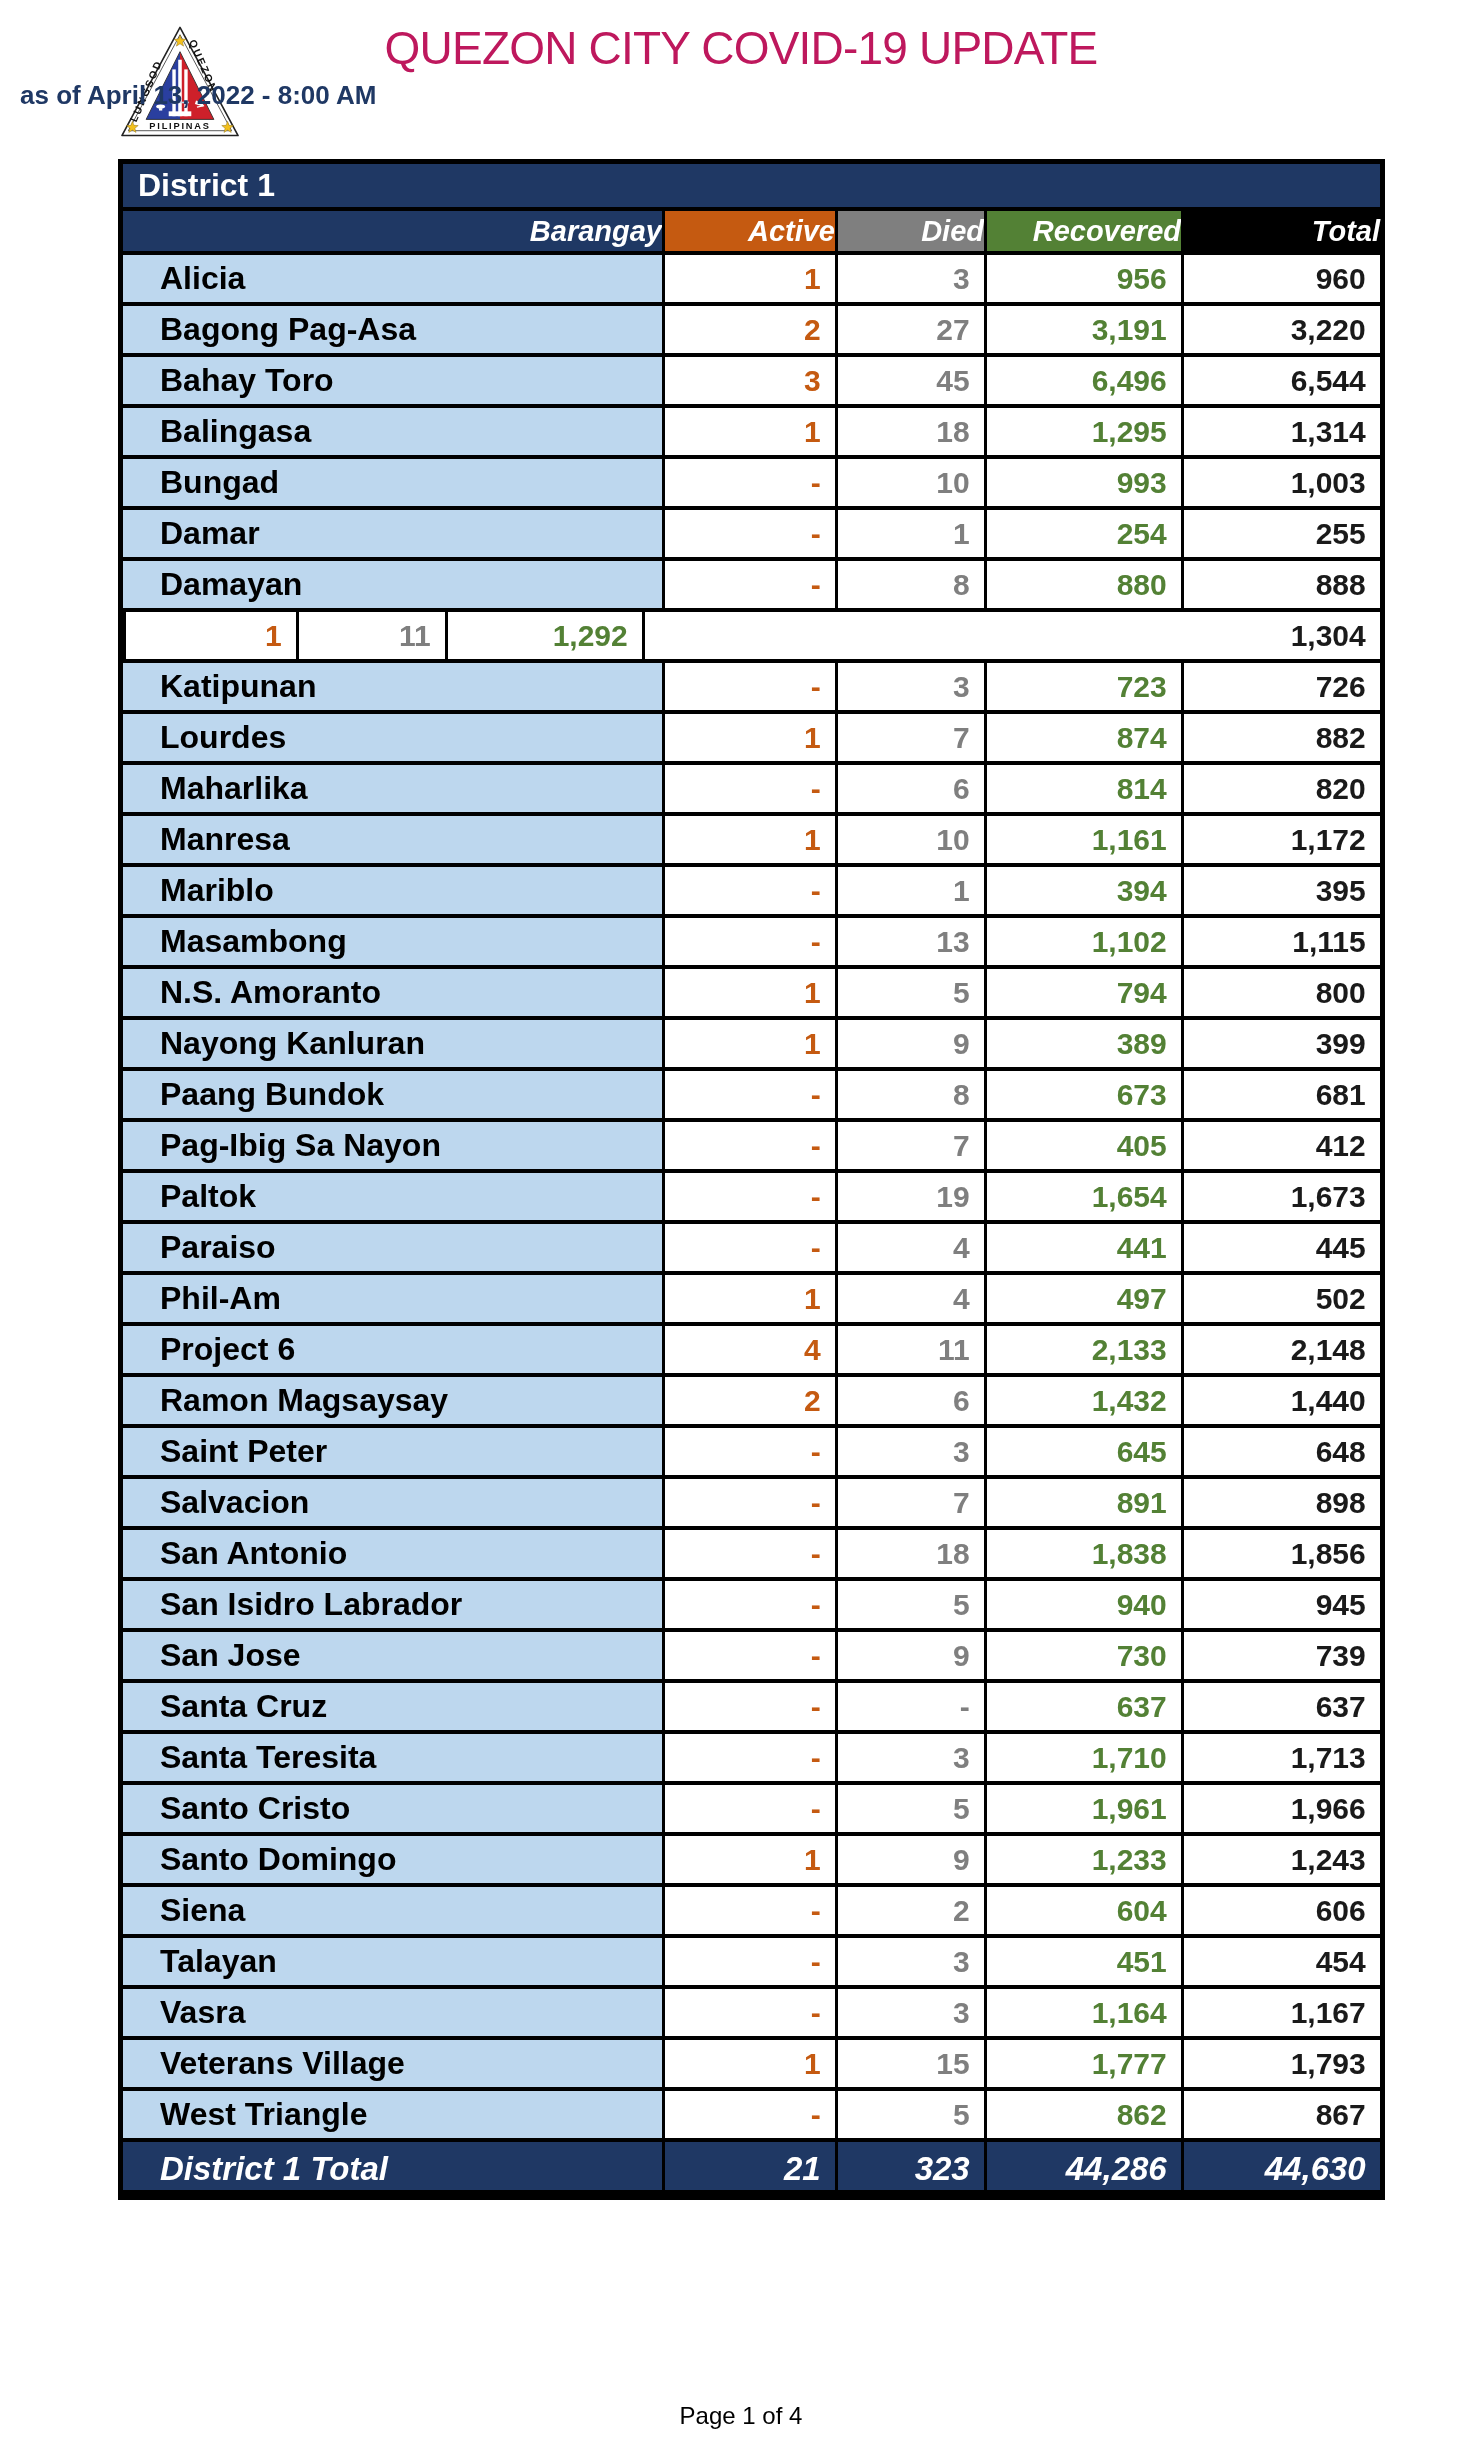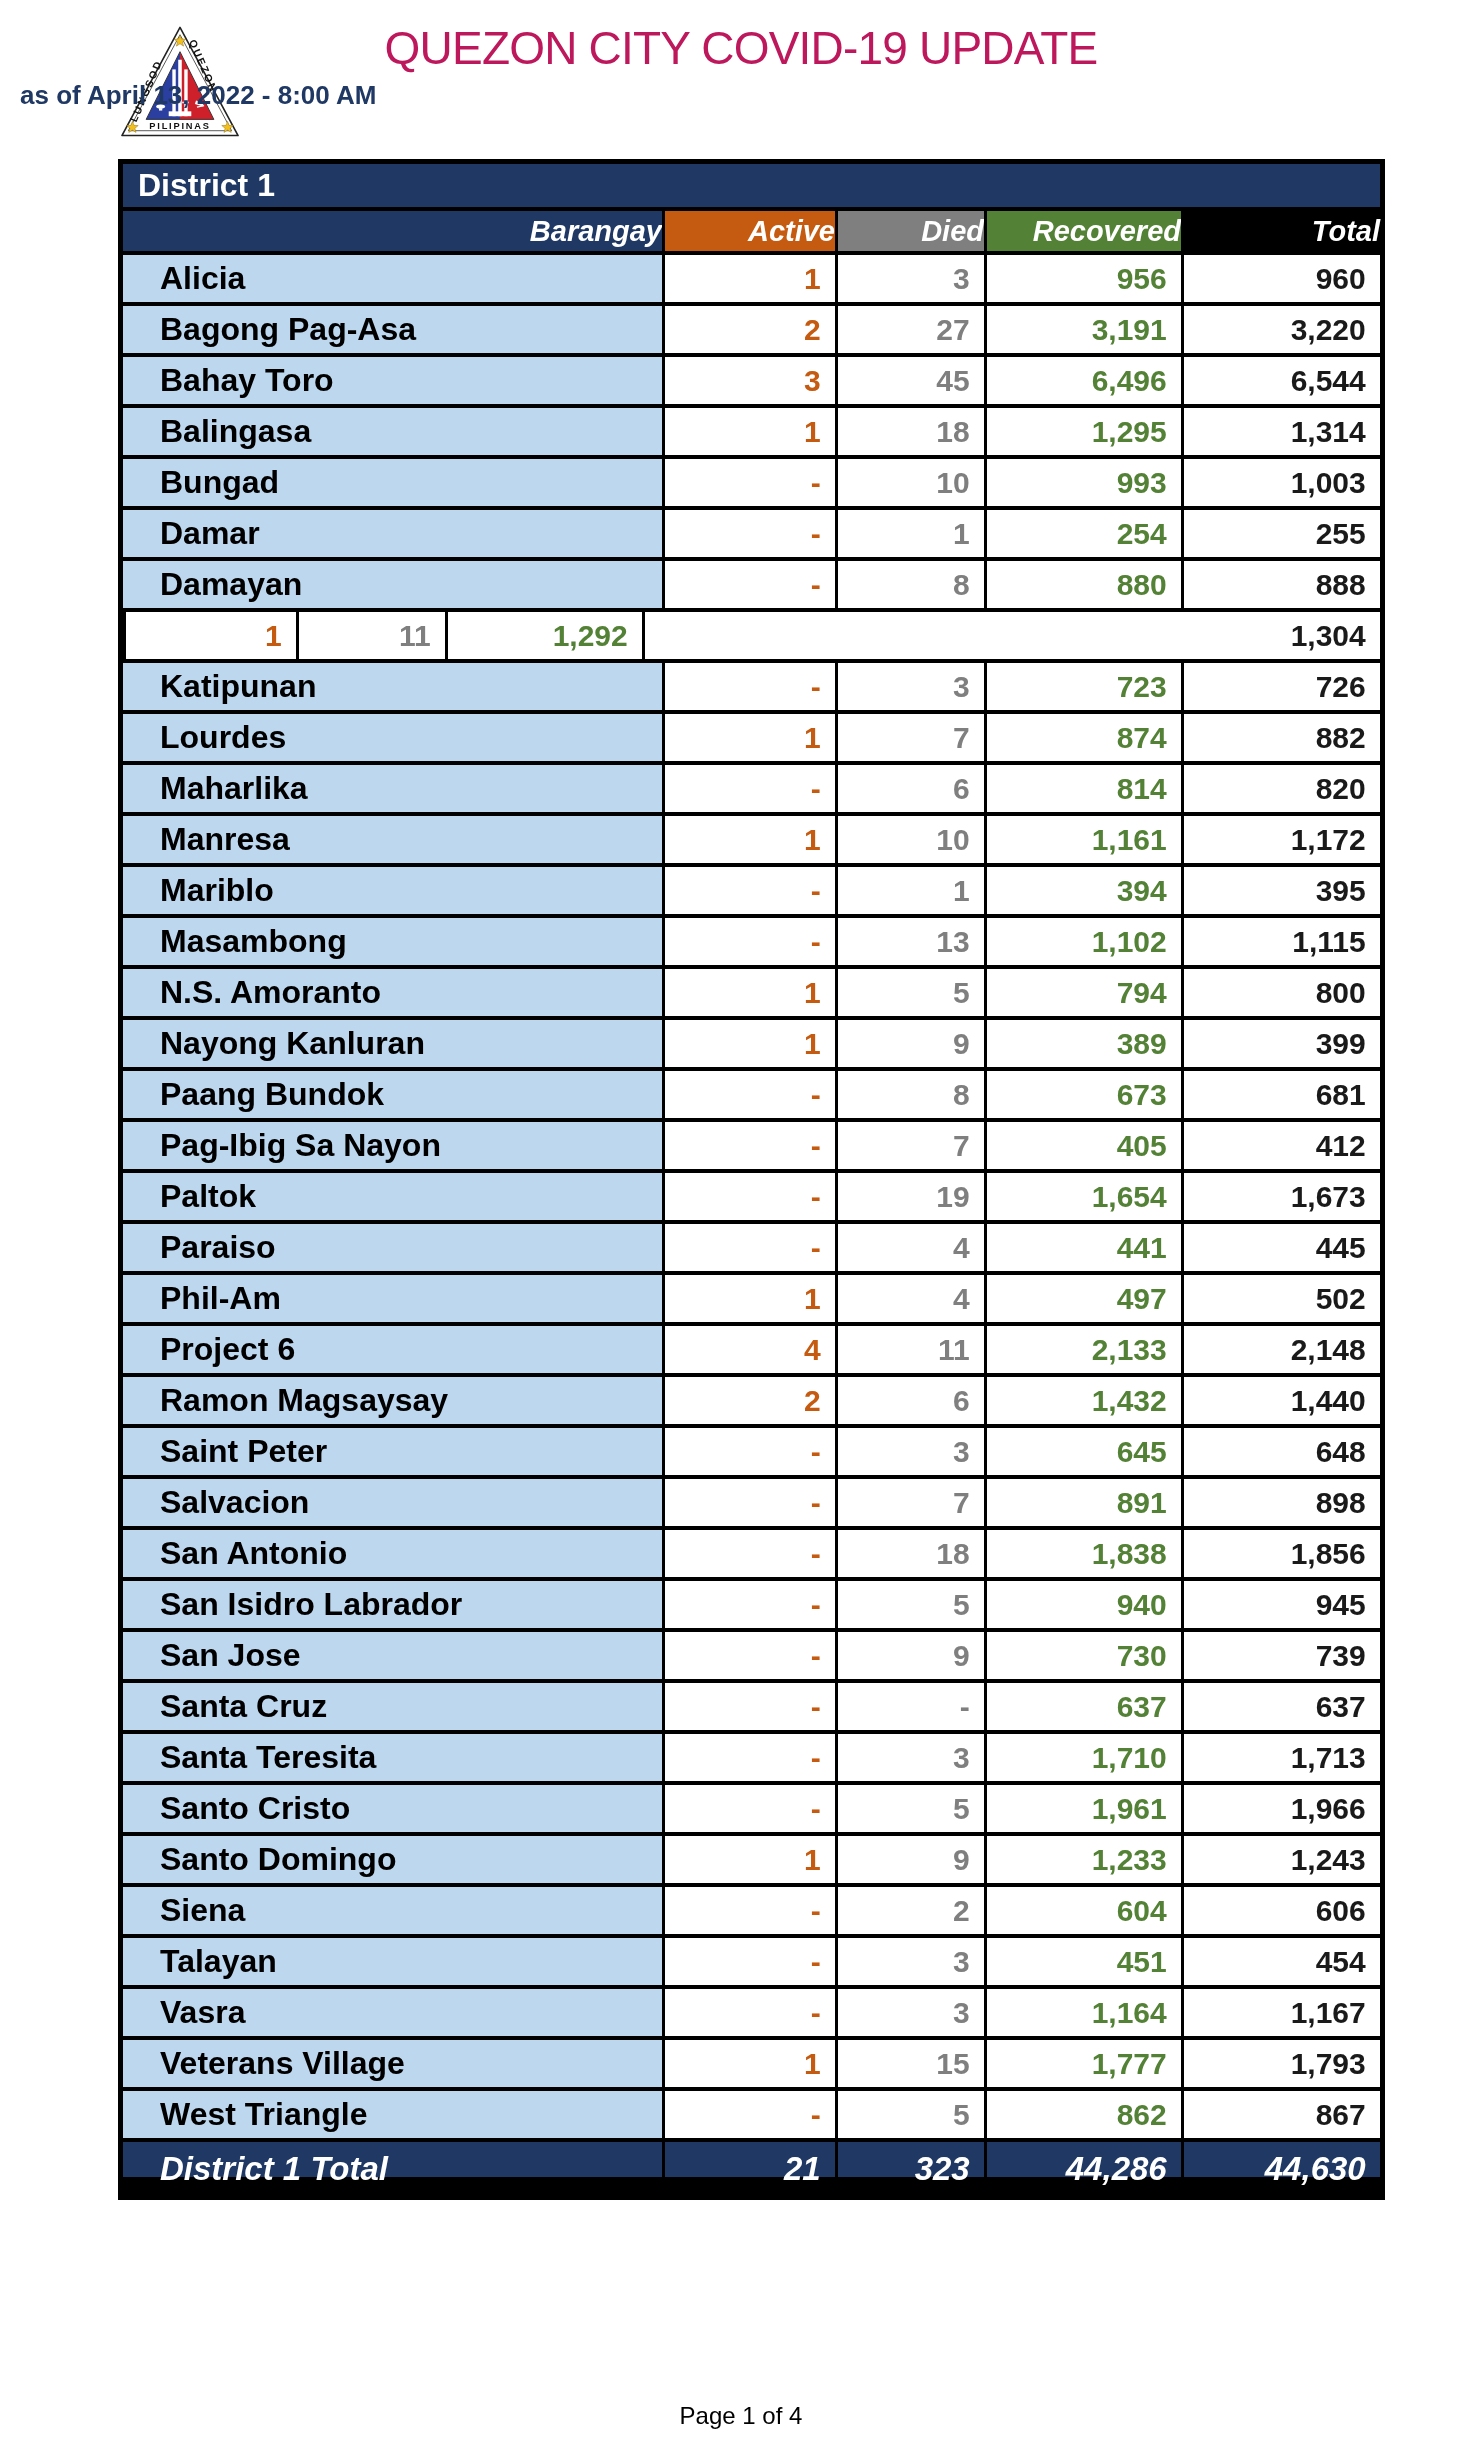--- a/index.html
+++ b/index.html
@@ -98,21 +98,21 @@
     padding-left: 37px;
     text-align: left;
   }
   .cell.num { text-align: right; padding-right: 14.3px; font-size: 30px; }
   .cell.active    { color: #C55A11; }
   .cell.died      { color: #7F7F7F; }
   .cell.recovered { color: #538135; }
   .cell.total     { color: #1a1a1a; }
   .total-row { display: flex; border-top: 4px solid #000; height: 53px; }
   .total-row .tcell {
-    height: 35px;
+    height: 48px;
     line-height: 53px;
     background: #1F3864;
     color: #ffffff;
     font-weight: bold;
     font-style: italic;
     font-size: 33px;
     box-sizing: border-box;
     white-space: nowrap;
   }
   .tcell.label { padding-left: 37px; text-align: left; }

